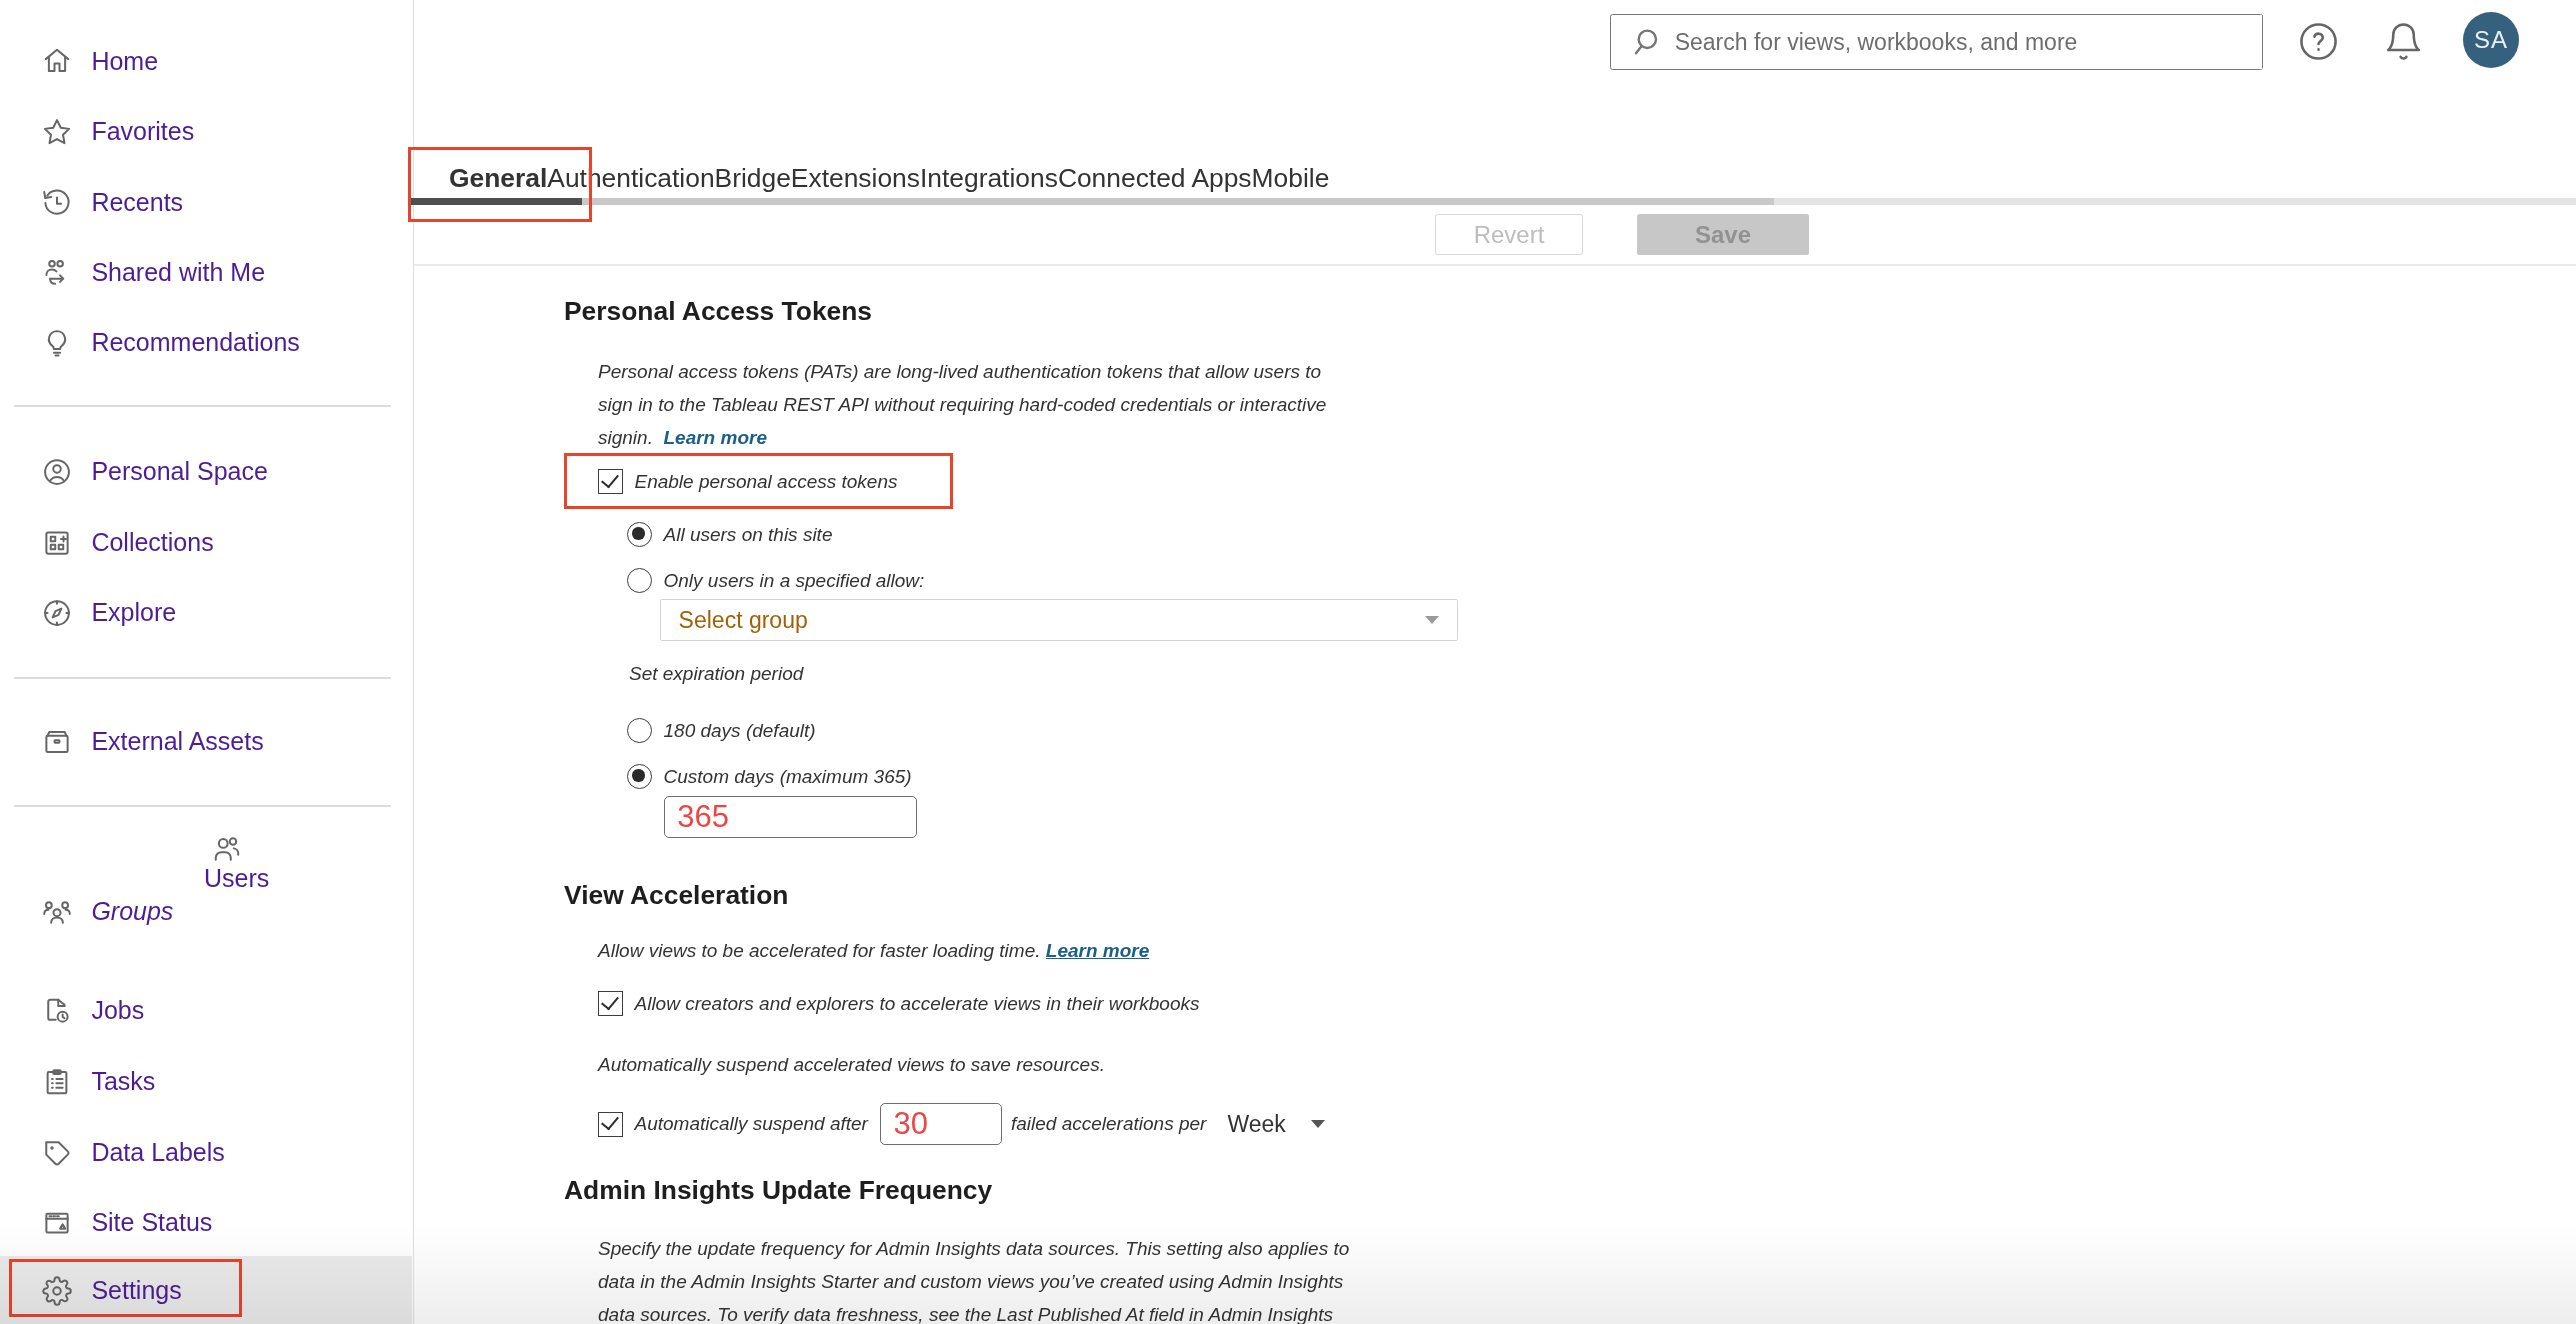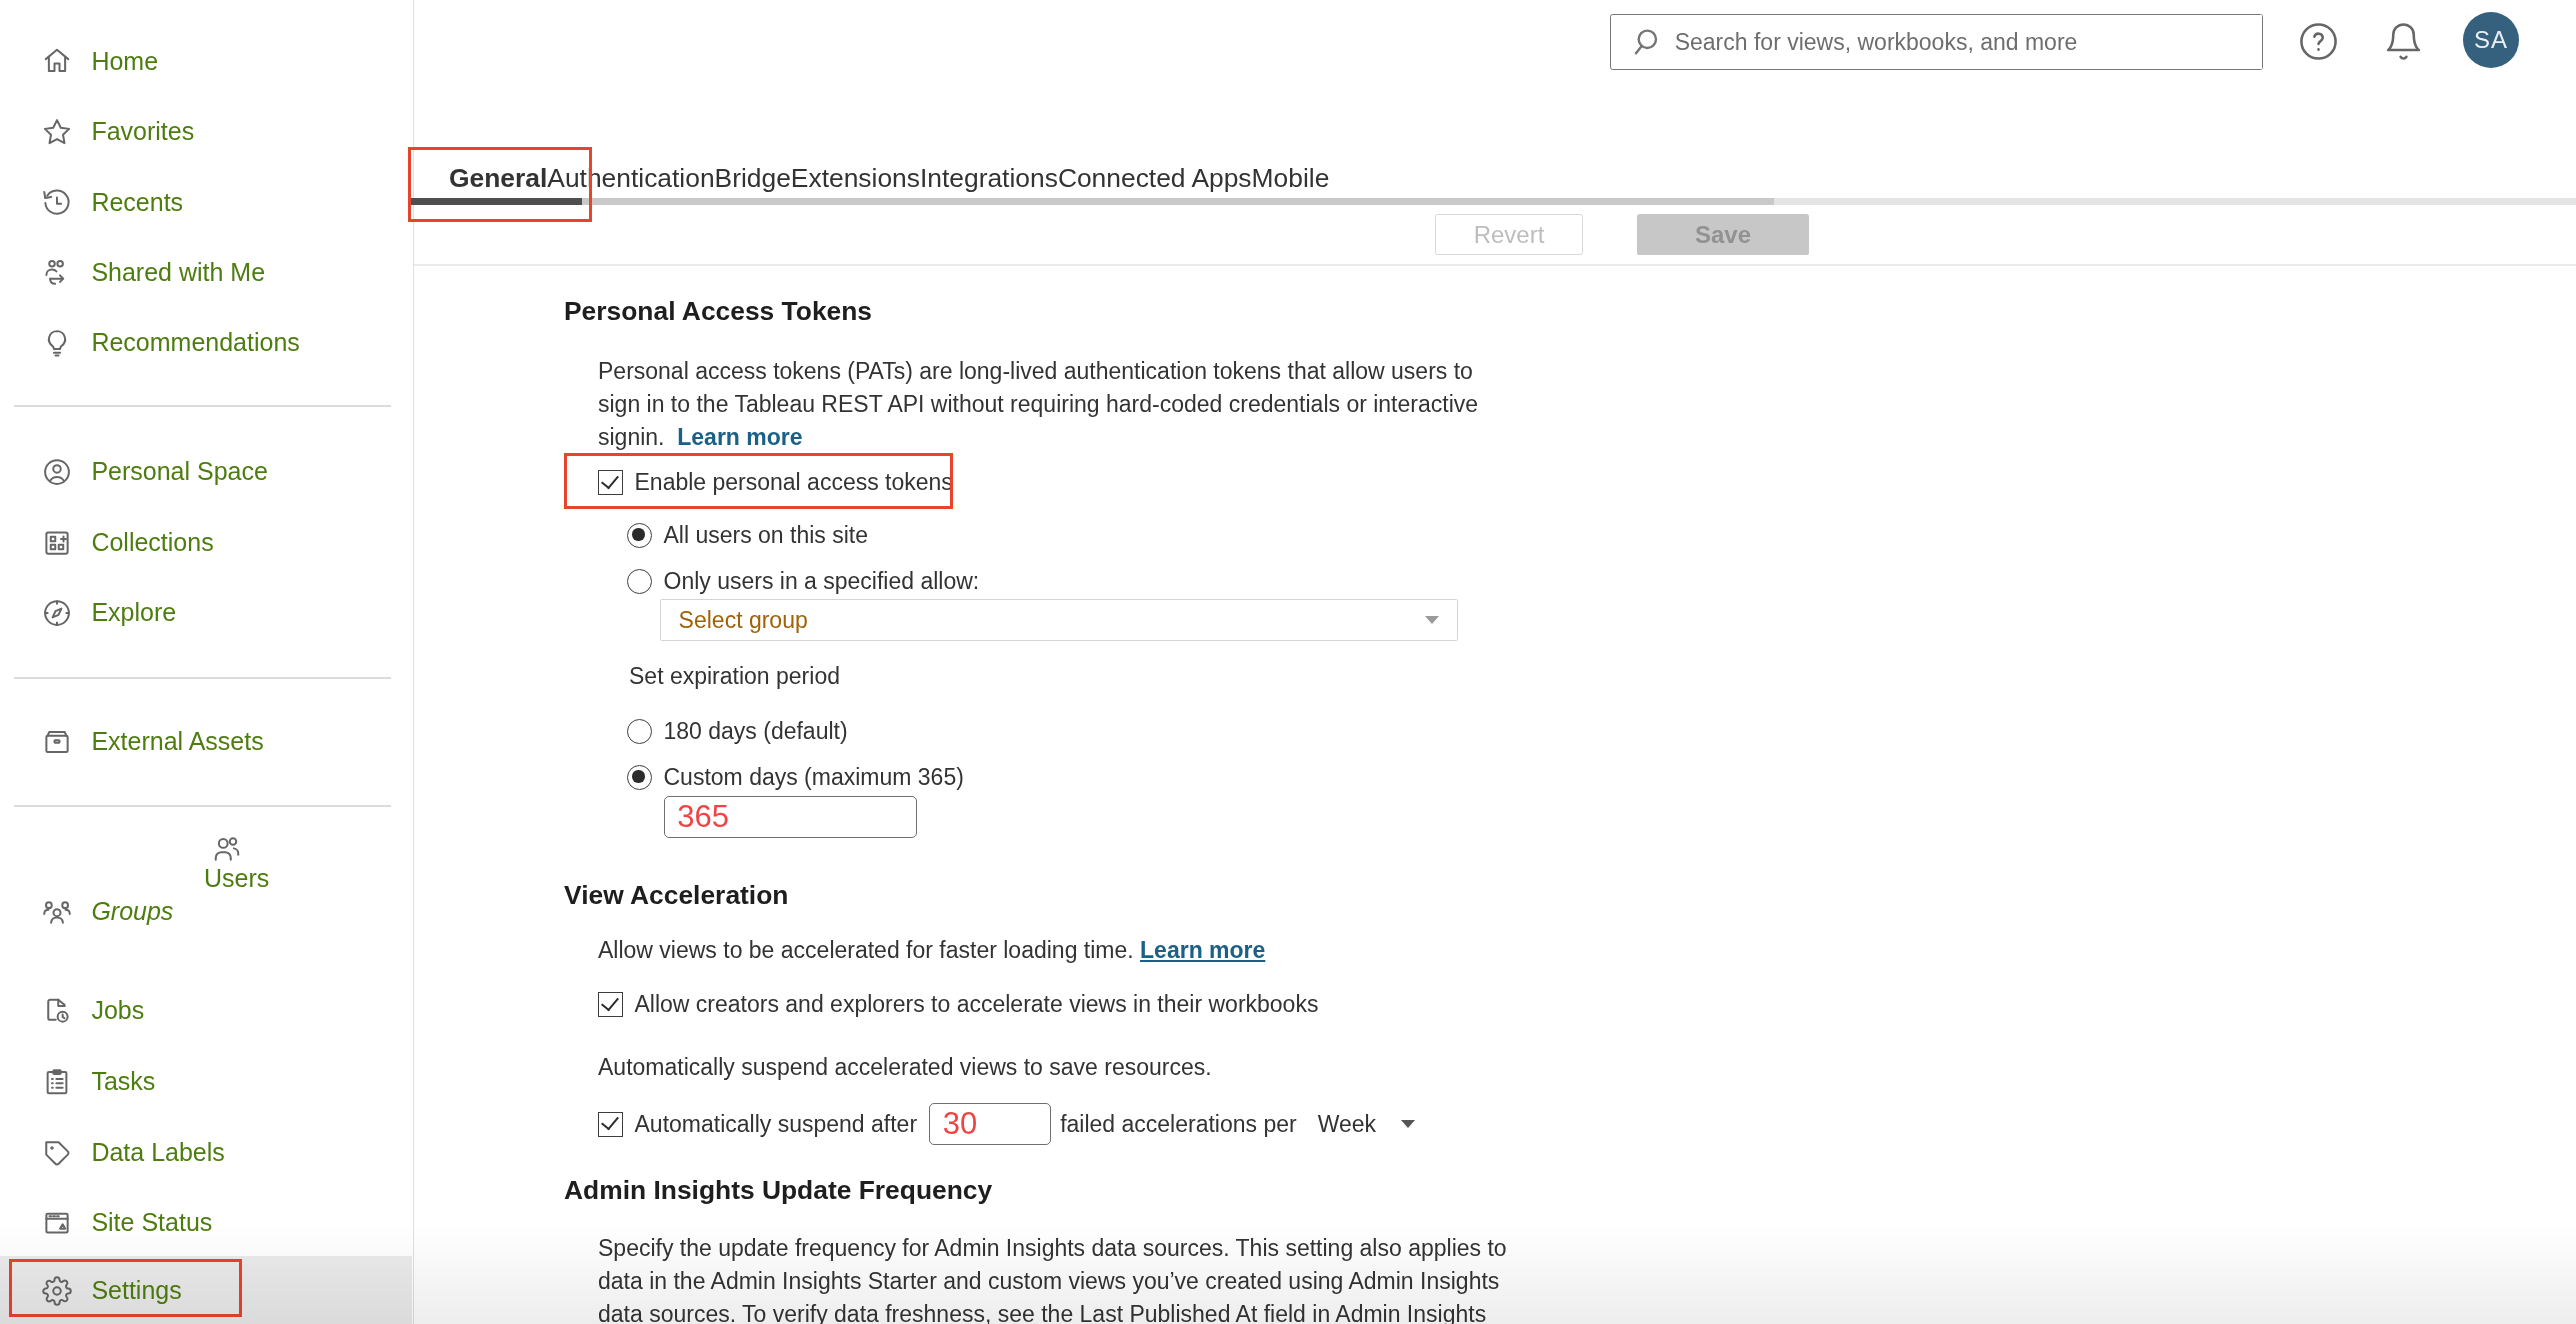--- a/index.html
+++ b/index.html
@@ -9,21 +9,21 @@
 
   
   #sidebar { position:absolute; left:0; top:0; width:414px; height:1325px;
     background:#fff; border-right:1.8px solid #e0e0e0; }
   .nav-item { position:absolute; left:0; width:412px; height:71px;
     display:flex; align-items:center; padding-left:42px; cursor:pointer; }
   .nav-item.selected { background:#ebebeb; }
   .nav-icon { width:30px; height:30px; display:flex; align-items:center; justify-content:center; }
   .nav-icon svg { width:30px; height:30px; stroke:#666; fill:none;
     stroke-width:1.6; stroke-linecap:round; stroke-linejoin:round; }
-  .nav-label { margin-left:19.4px; font-size:25px; color:#4d7c0f; white-space:nowrap; }
+  .nav-label { margin-left:19.4px; font-size:25px; color:#4c1d95; white-space:nowrap; }
   .nav-divider { position:absolute; left:14px; width:377px; height:1.8px; background:#dcdcdc; }
   #settings-redbox { position:absolute; left:8.8px; top:1259px; width:233px; height:58px;
     border:3.5px solid #e8432c; pointer-events:none; z-index:5; }
 
   
   #search-box { position:absolute; left:1610px; top:14px; width:653px; height:56px;
     border:1.8px solid #767676; border-radius:2.6px; background:#fff;
     display:flex; align-items:center; }
   #search-box svg { width:32px; height:32px; margin-left:19.4px; stroke:#757575; fill:none;
     stroke-width:1.8; stroke-linecap:round; }
@@ -55,21 +55,21 @@
   
   .hdr-btn { position:absolute; top:214px; height:41px; font-size:24px;
     display:flex; align-items:center; justify-content:center; border-radius:2.6px; }
   #revert-btn { left:1435px; width:148px; background:#fff;
     border:1.8px solid #d8d8d8; color:#bdbdbd; }
   #save-btn { left:1637px; width:172px; background:#c7c7c7; border:none;
     color:#929292; font-weight:700; }
 
   
   .h2 { position:absolute; font-size:26.4px; font-weight:700; color:#1e1e1e; white-space:nowrap; }
-  .body-txt { font-size:23px; color:#333; }
+  .body-txt { font-size:19px; color:#333;font-style:italic; }
   .desc { position:absolute; line-height:33px; width:1058px; }
   .desc div { white-space:nowrap; }
   a.lm { color:#1b6086; font-weight:700; text-decoration:none; cursor:pointer; }
   a.lm.u { text-decoration:underline; }
 
   .ctl-row { position:absolute; display:flex; align-items:center; }
   .cbx { width:25px; height:25px; border:1.8px solid #3d3d3d; background:#fff;
     position:relative; flex:none; cursor:pointer; }
   .cbx.checked::after { content:""; position:absolute; left:6.2px; top:0.9px;
     width:8px; height:14px; border-right:2.6px solid #2b2b2b; border-bottom:2.6px solid #2b2b2b;

